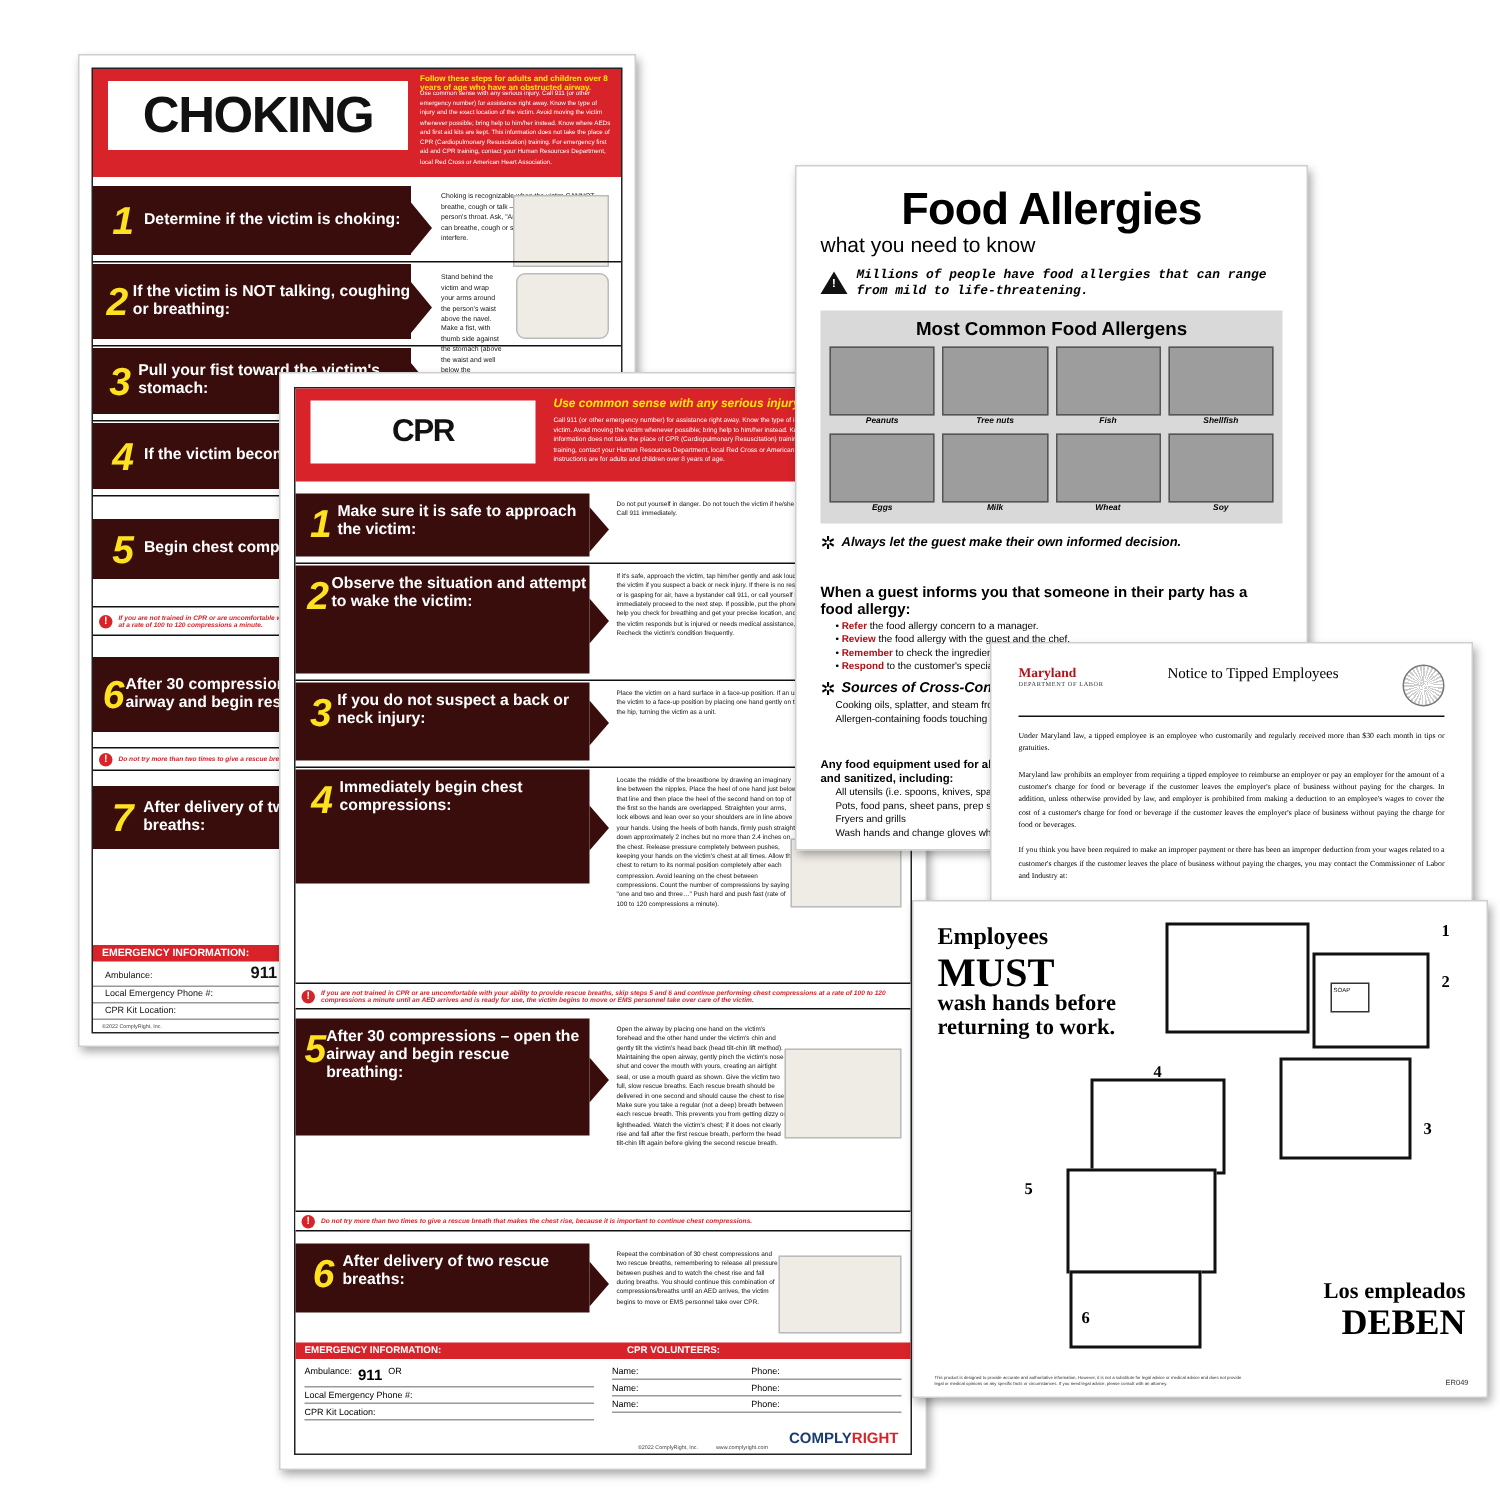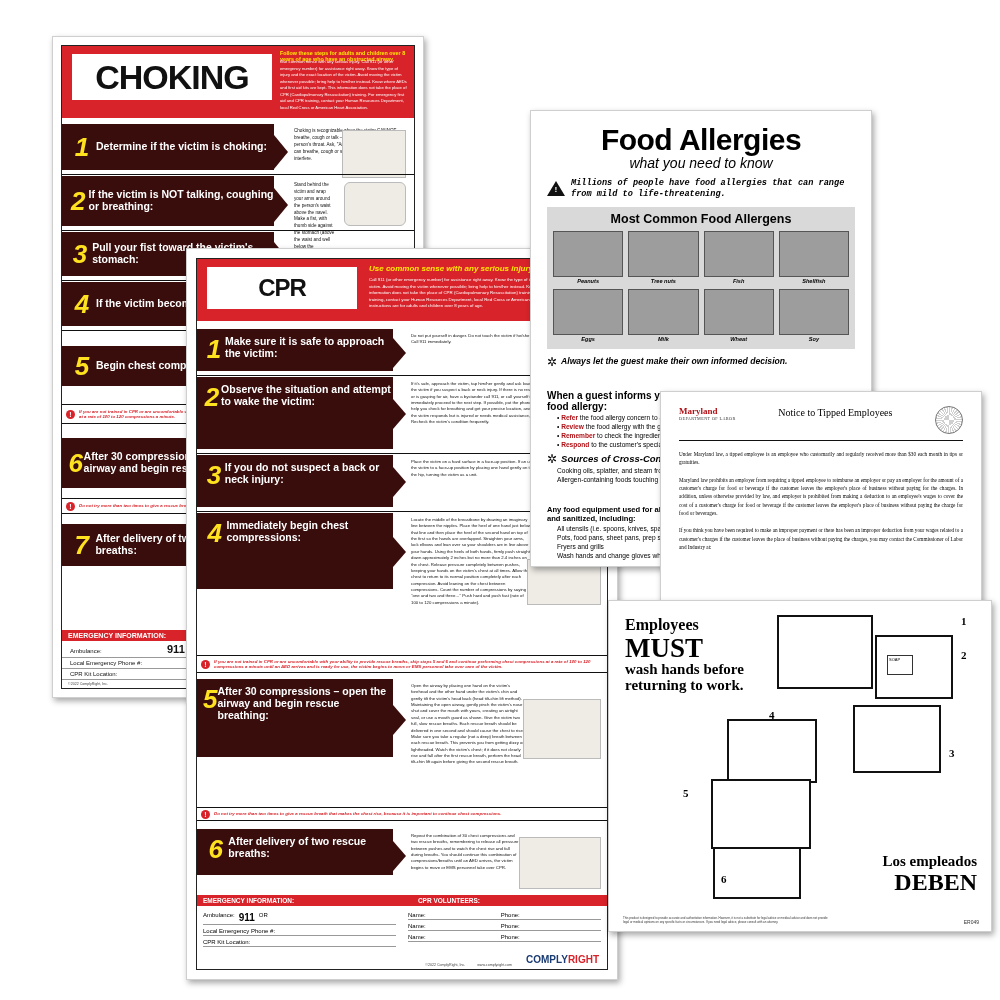--- a/index.html
+++ b/index.html
@@ -33,61 +33,61 @@
   .emerg-row .lbl{width:92px;}
   .emerg-row .big{font-size:11px;font-weight:bold;}
   .tiny{font-size:3.6px;color:#444;padding:2px 6px;}
   .sketch{background:#efece6;border:1px solid #bbb;}
 
   
   #cpr{left:186px;top:248px;width:430px;height:730px;}
   .cpr-inner{position:absolute;inset:9px;border:1px solid #222;}
   .cpr-head{position:absolute;left:0;right:0;top:0;height:62px;background:#d8232a;}
   .cpr-title{position:absolute;left:10px;top:8px;width:150px;height:42px;background:#fff;display:flex;align-items:center;justify-content:center;}
-  .cpr-title span{font-weight:bold;font-size:24px;color:#111;letter-spacing:-1px;}
+  .cpr-title span{font-weight:bold;font-size:21px;color:#111;letter-spacing:-1px;}
   .cpr-sub{position:absolute;left:172px;top:5px;right:6px;color:#ffe900;font-weight:bold;font-style:italic;font-size:8px;}
   .cpr-headtext{position:absolute;left:172px;top:18px;right:6px;color:#fff;font-size:4.4px;line-height:1.5;}
 
   .cstep-bar{position:absolute;left:0;width:196px;background:#3a0d0d;color:#fff;display:flex;align-items:flex-start;padding:7px 0 7px 6px;box-sizing:border-box;}
   .cstep-arrow{position:absolute;left:196px;width:0;height:0;border-top:15px solid transparent;border-bottom:15px solid transparent;border-left:13px solid #3a0d0d;}
   .cstep-body{position:absolute;left:214px;right:6px;font-size:4.3px;line-height:1.48;color:#111;}
 
   .cpr-emerg{position:absolute;left:0;right:0;bottom:0;}
   .cpr-emerg .hdr{background:#d8232a;color:#fff;font-weight:bold;font-size:6.5px;padding:2px 6px;display:flex;justify-content:space-between;}
   .cpr-emerg .grid{display:flex;}
   .cpr-emerg .col{flex:1;padding:3px 6px;}
   .cpr-emerg .line{font-size:6px;border-bottom:1px solid #999;padding:3px 0 1px;display:flex;gap:4px;}
   .brand{text-align:right;padding:4px 8px;font-size:10px;font-weight:bold;color:#1b3c73;}
   .brand i{color:#d8232a;font-style:normal;}
 
   
   #allergy{left:530px;top:110px;width:340px;height:455px;}
   .al-pad{position:absolute;inset:0;padding:12px 16px;box-sizing:border-box;}
   .al-title{font-size:30px;font-weight:bold;text-align:center;letter-spacing:-.5px;}
-  .al-sub{font-size:14px;text-align:center;font-style:italic;margin-top:-2px;}
+  .al-sub{font-size:14px;text-align:left;margin-top:-2px;}
   .al-warn{display:flex;align-items:center;gap:6px;margin-top:7px;font-family:Liberation Mono, monospace;}
   .tri{width:0;height:0;border-left:9px solid transparent;border-right:9px solid transparent;border-bottom:15px solid #111;position:relative;}
   .tri:after{content:"!";position:absolute;left:-2.5px;top:4px;color:#fff;font-size:8px;font-weight:bold;}
   .al-warn .t{font-size:8.6px;font-weight:bold;font-style:italic;line-height:1.25;}
   .al-common{background:#d9d9d9;margin-top:8px;padding:5px 6px 7px;text-align:center;}
   .al-common h3{margin:0 0 5px;font-size:12.5px;font-weight:bold;}
   .al-grid{display:grid;grid-template-columns:repeat(4,1fr);gap:5px;}
   .al-cell .ph{height:44px;border:1px solid #555;background:#9d9d9d;}
   .al-cell .cap{font-size:5.6px;font-style:italic;font-weight:bold;margin-top:1px;}
   .al-line{display:flex;gap:4px;align-items:flex-start;margin-top:7px;}
   .star{font-size:12px;line-height:1;}
   .al-bold{font-size:8.6px;font-weight:bold;font-style:italic;}
   .al-h{font-size:10px;font-weight:bold;margin-top:22px;}
   .al-li{font-size:6.6px;margin:2px 0 0 10px;}
   .al-li b{font-weight:bold;}
   .al-src{font-size:9.5px;font-weight:bold;font-style:italic;margin-top:6px;}
   .al-foot{font-size:8.4px;font-weight:bold;font-style:italic;margin-top:5px;line-height:1.25;}
 
   
-  #tipped{left:660px;top:391px;width:320px;height:325px;}
+  #tipped{left:660px;top:428px;width:320px;height:325px;}
   .tp-pad{position:absolute;inset:0;padding:14px 18px;box-sizing:border-box;}
   .tp-head{display:flex;align-items:flex-start;gap:10px;border-bottom:1px solid #111;padding-bottom:6px;}
   .tp-logo{font-size:9px;font-weight:bold;color:#b01116;font-family:"Liberation Serif",serif;}
   .tp-logo small{display:block;font-size:4.2px;color:#333;letter-spacing:.4px;font-weight:normal;}
   .tp-ttl{font-size:10px;font-family:"Liberation Serif",serif;text-align:center;flex:1;line-height:1.3;}
   .tp-seal{width:26px;height:26px;border-radius:50%;border:1px solid #777;background:
      repeating-conic-gradient(#cfcfcf 0 6deg,#fff 6deg 12deg);}
   .tp-p{font-size:5.2px;font-family:"Liberation Serif",serif;line-height:1.6;margin-top:9px;text-align:justify;}
   .tp-foot{position:absolute;left:18px;bottom:10px;font-size:3.4px;color:#333;width:120px;line-height:1.4;}
 

